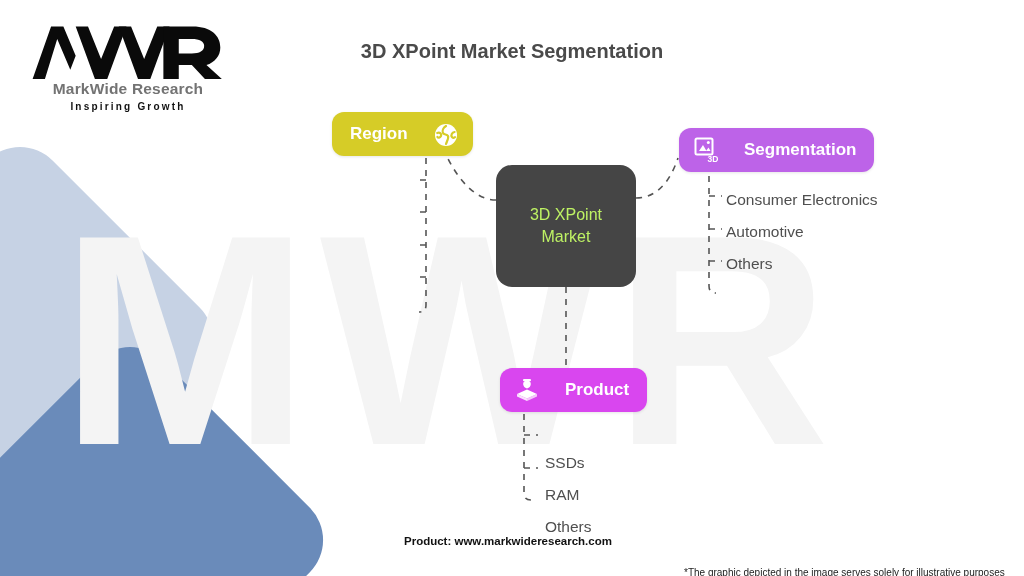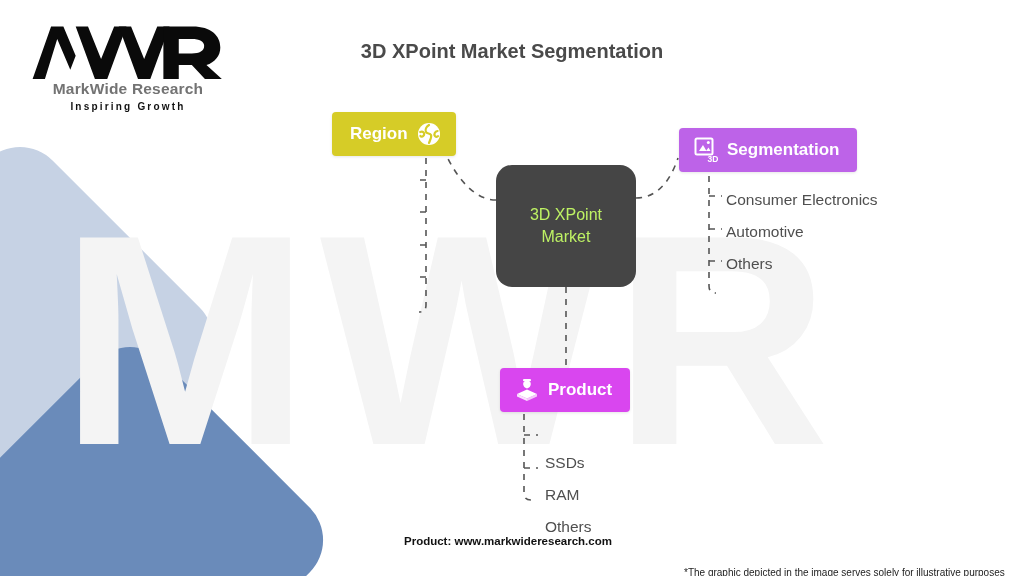--- a/index.html
+++ b/index.html
@@ -109,32 +109,32 @@
     top: 0;
     width: 1024px;
     height: 576px;
     pointer-events: none;
   }
 
   .node-badge {
     position: absolute;
     display: flex;
     align-items: center;
-    gap: 8px;
+    gap: 25px;
     padding: 9px 18px 9px 14px;
-    border-radius: 4px;
+    border-radius: 12px;
     color: #ffffff;
     font-size: 17px;
     font-weight: bold;
     white-space: nowrap;
     box-shadow: 0 1px 3px rgba(0,0,0,0.10);
   }
   .node-badge .badge-icon {
     display: inline-flex;
-    align-items: center;
+    align-items: flex-end;
     justify-content: center;
     width: 26px;
     height: 26px;
     flex: 0 0 auto;
   }
 
   #node-region {
     left: 332px;
     top: 112px;
     background: #d6cc27;

